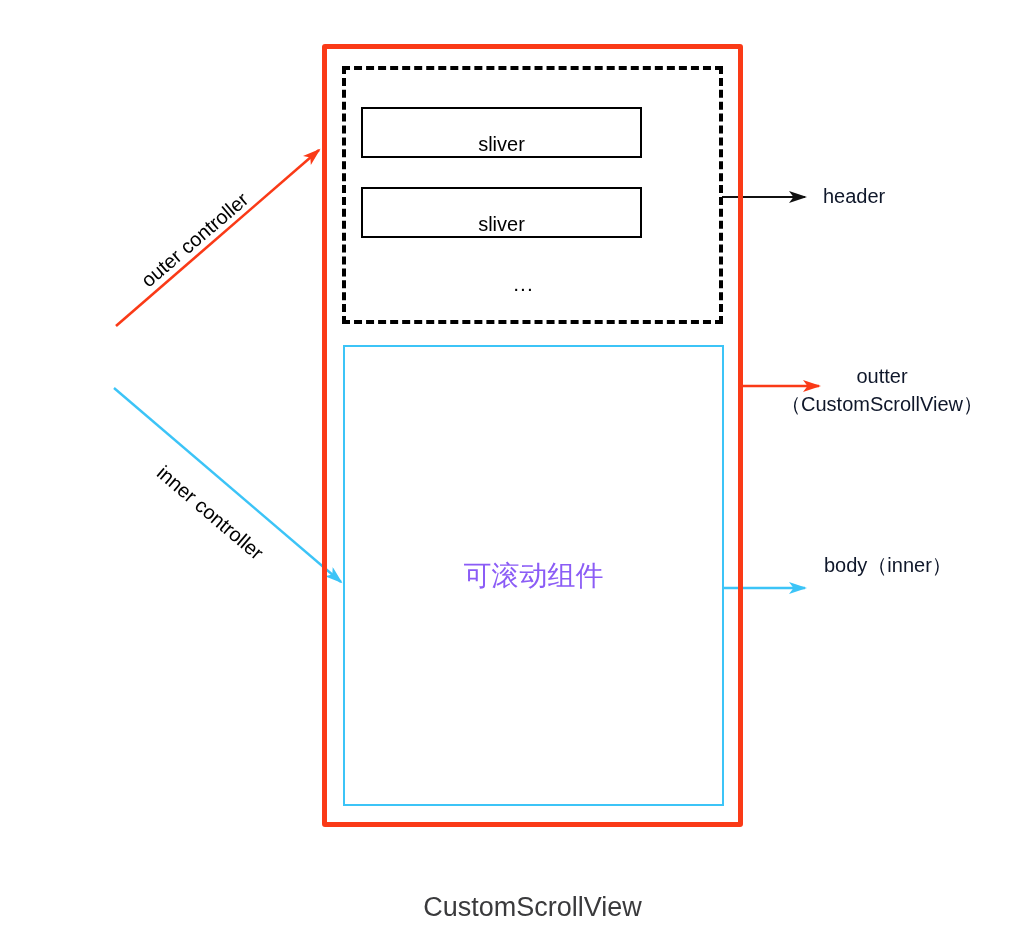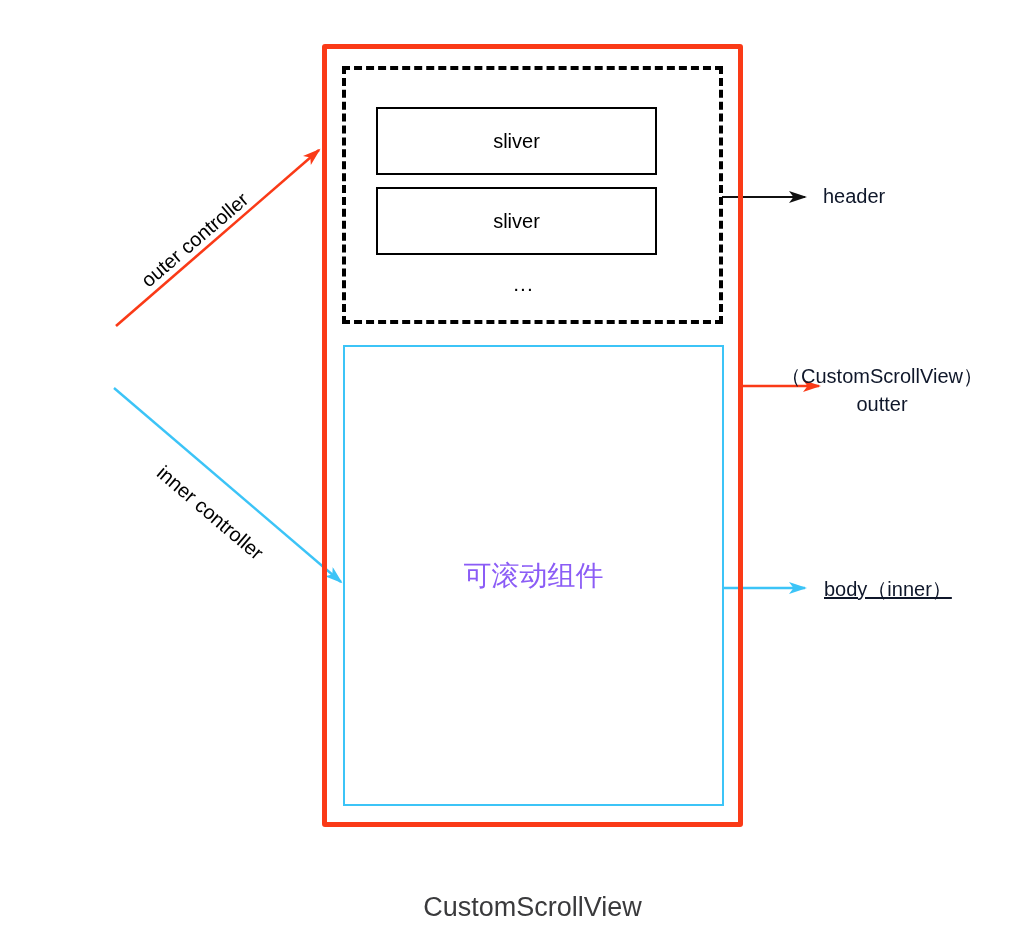--- a/index.html
+++ b/index.html
@@ -47,23 +47,23 @@
     border:5px solid var(--red);
     border-radius:3px;
   }
 
   
   .header-dashed{
     position:absolute;left:342px;top:66px;width:381px;height:258px;
     border:4px dashed #000;
   }
   .sliver{
-    position:absolute;left:376px;width:281px;height:68px;
+    position:absolute;left:361px;width:281px;height:51px;
     border:2.5px solid #000;
-    display:flex;align-items:center;justify-content:center;
+    display:flex;align-items:flex-end;justify-content:center;
     font-size:20px;color:#000;background:#fff;
   }
   .sliver.s1{top:107px;}
   .sliver.s2{top:187px;}
   .ellipsis{
     position:absolute;left:383px;top:272px;width:281px;
     text-align:center;font-size:21px;color:#000;letter-spacing:1px;
   }
 
   
@@ -87,21 +87,21 @@
     left:210px;top:513px;
     transform:translate(-50%,-50%) rotate(40.5deg);
   }
 
   
   .side-label{
     position:absolute;font-size:20px;color:#0f172a;white-space:nowrap;
   }
   .lbl-header{left:823px;top:185px;}
   .lbl-outter{left:762px;top:362px;width:240px;text-align:center;line-height:28px;}
-  .lbl-body{left:824px;top:576px;text-decoration:underline;}
+  .lbl-body{left:824px;top:552px;}
 
   
   .diagram-title{
     position:absolute;left:322px;top:892px;width:421px;
     text-align:center;font-size:27px;color:var(--title-gray);
   }
 </style>
 </head>
 <body>
 
@@ -145,20 +145,20 @@
     <span>sliver</span>
   </div>
   <div class="ellipsis">...</div>
 
   <div class="body-box">
     <span>可滚动组件</span>
   </div>
 
   <div class="side-label lbl-header">header</div>
   <div class="side-label lbl-outter">
+    <div>outter</div>
     <div>（CustomScrollView）</div>
-    <div>outter</div>
   </div>
   <div class="side-label lbl-body">body（inner）</div>
 
   <div class="diagram-title">CustomScrollView</div>
 
 </div>
 
 </body></html>

